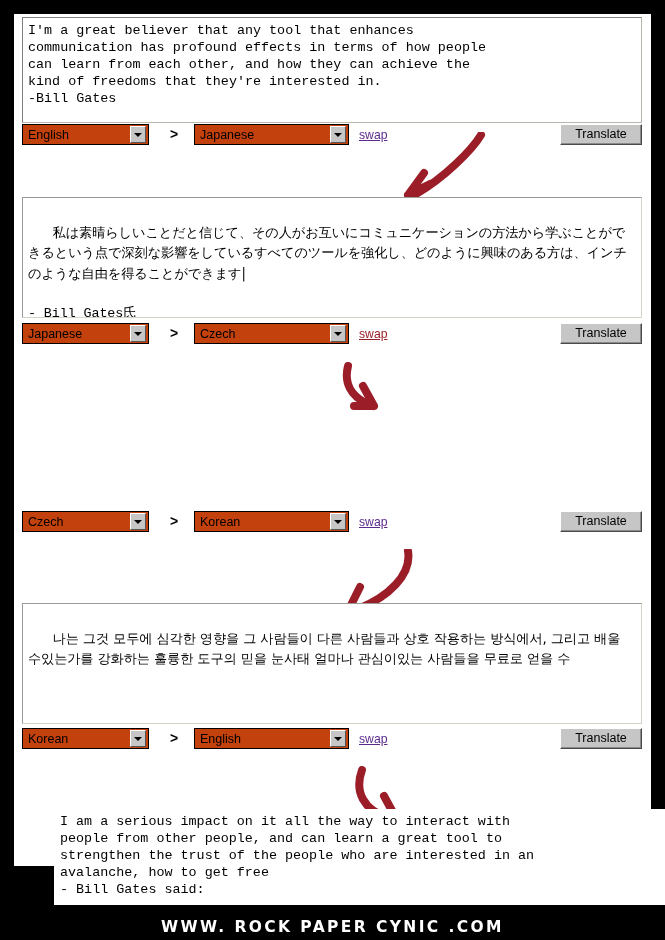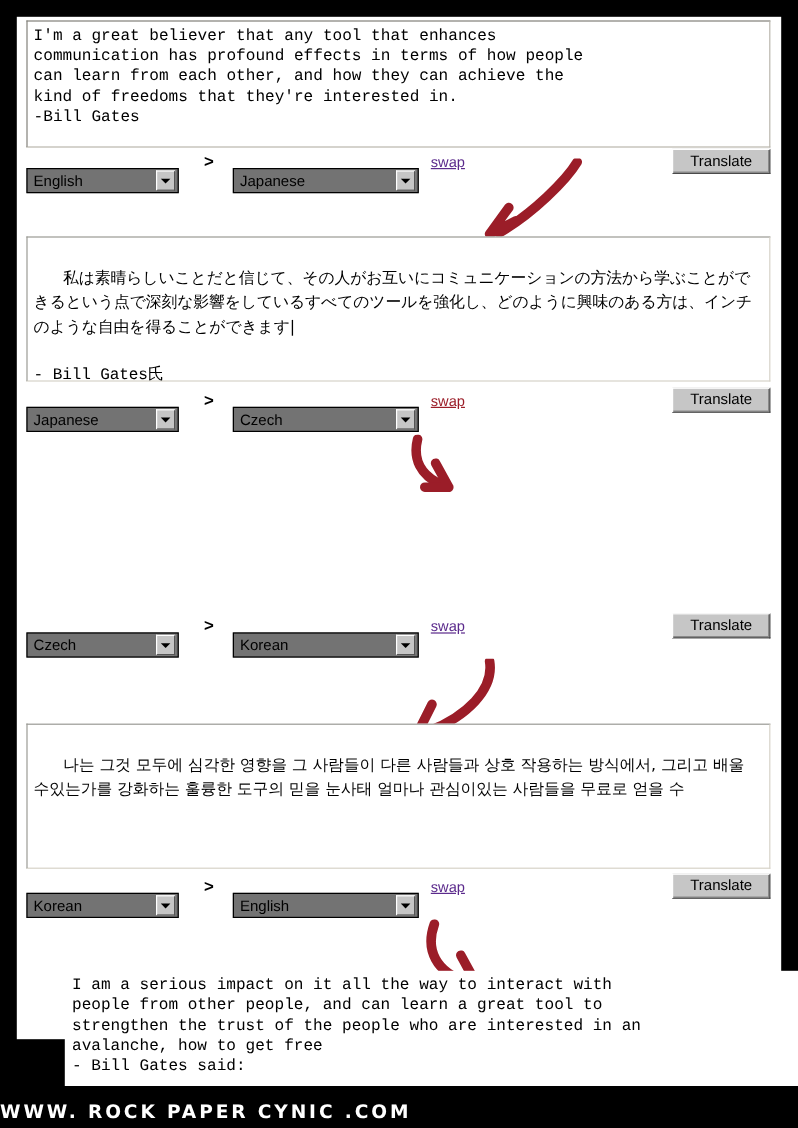--- a/index.html
+++ b/index.html
@@ -84,23 +84,23 @@
     height: 22px;
   }
   #row1 { top: 110px; }
   #row2 { top: 309px; }
   #row3 { top: 497px; }
   #row4 { top: 714px; }
 
   
   .combo {
     position: absolute;
-    top: 16px;
+    top: 0;
     height: 21px;
-    background: #737373;
+    background: #c2410c;
     border: 1px solid #000000;
     box-sizing: border-box;
     display: flex;
     align-items: center;
     font-family: "Liberation Sans", sans-serif;
     font-size: 12.5px;
     color: #000000;
     cursor: default;
   }
   .combo .label {
@@ -185,21 +185,21 @@
     position: absolute;
     pointer-events: none;
   }
 
   
   #watermark {
     position: absolute;
     left: 0;
     bottom: 4px;
     width: 665px;
-    text-align: left;
+    text-align: center;
     color: #ffffff;
     font-family: "DejaVu Sans", sans-serif;
     font-size: 15.5px;
     font-weight: bold;
     letter-spacing: 2.4px;
     white-space: pre;
   }
 </style>
 </head>
 <body>

